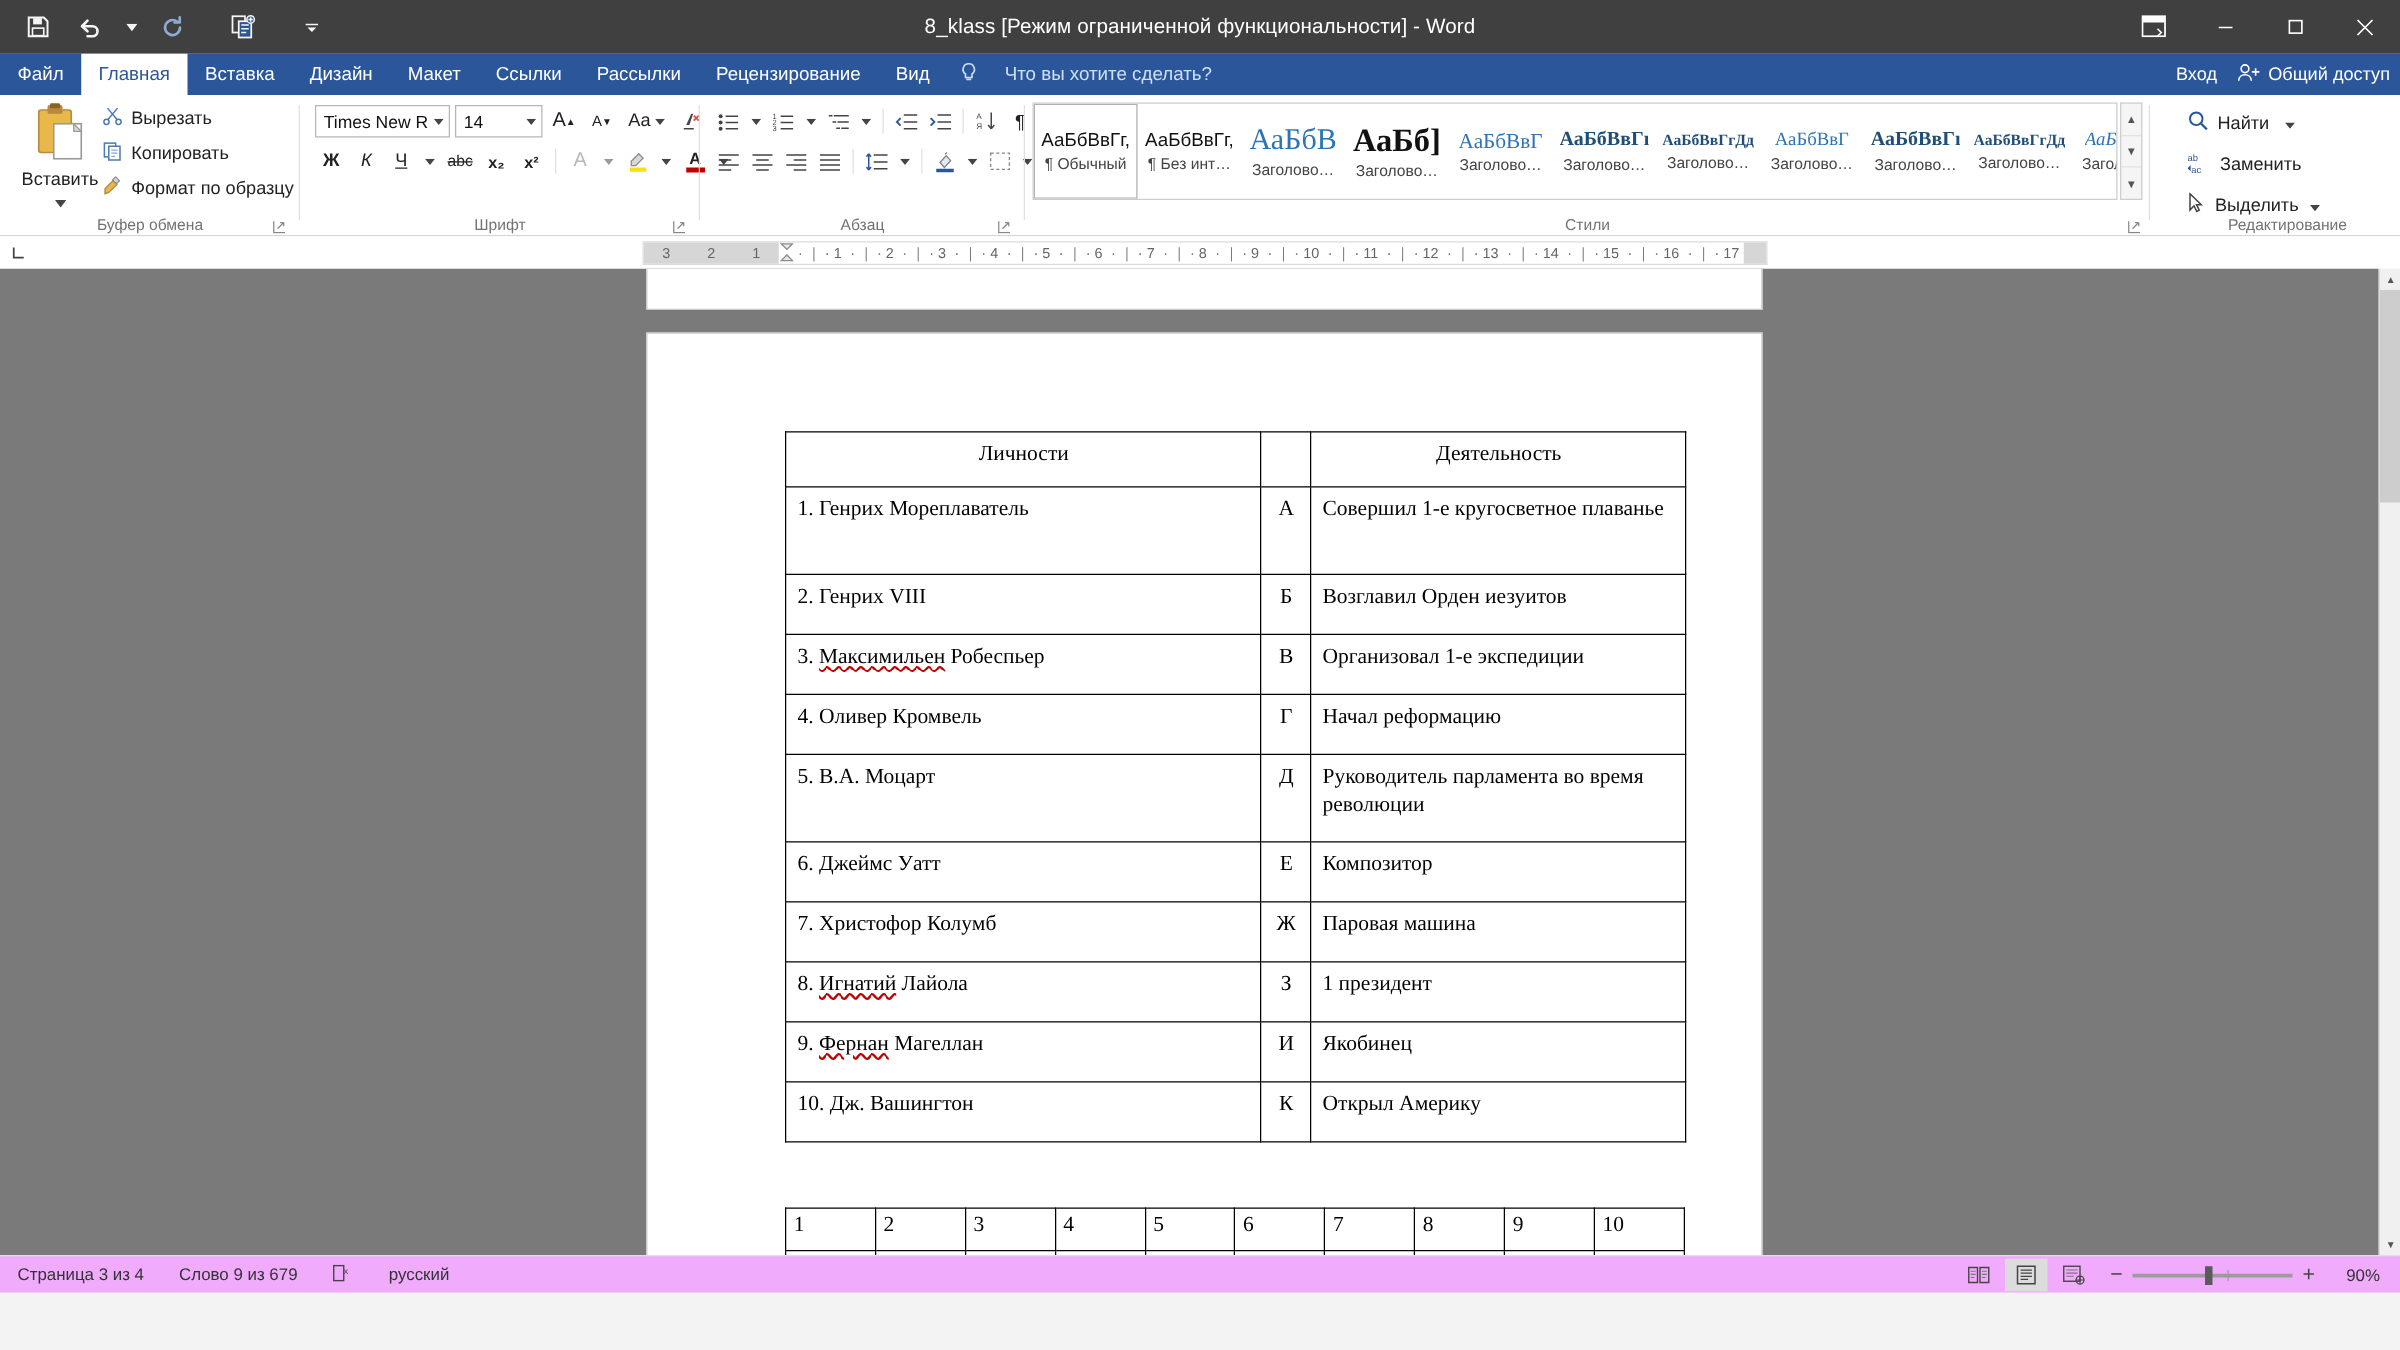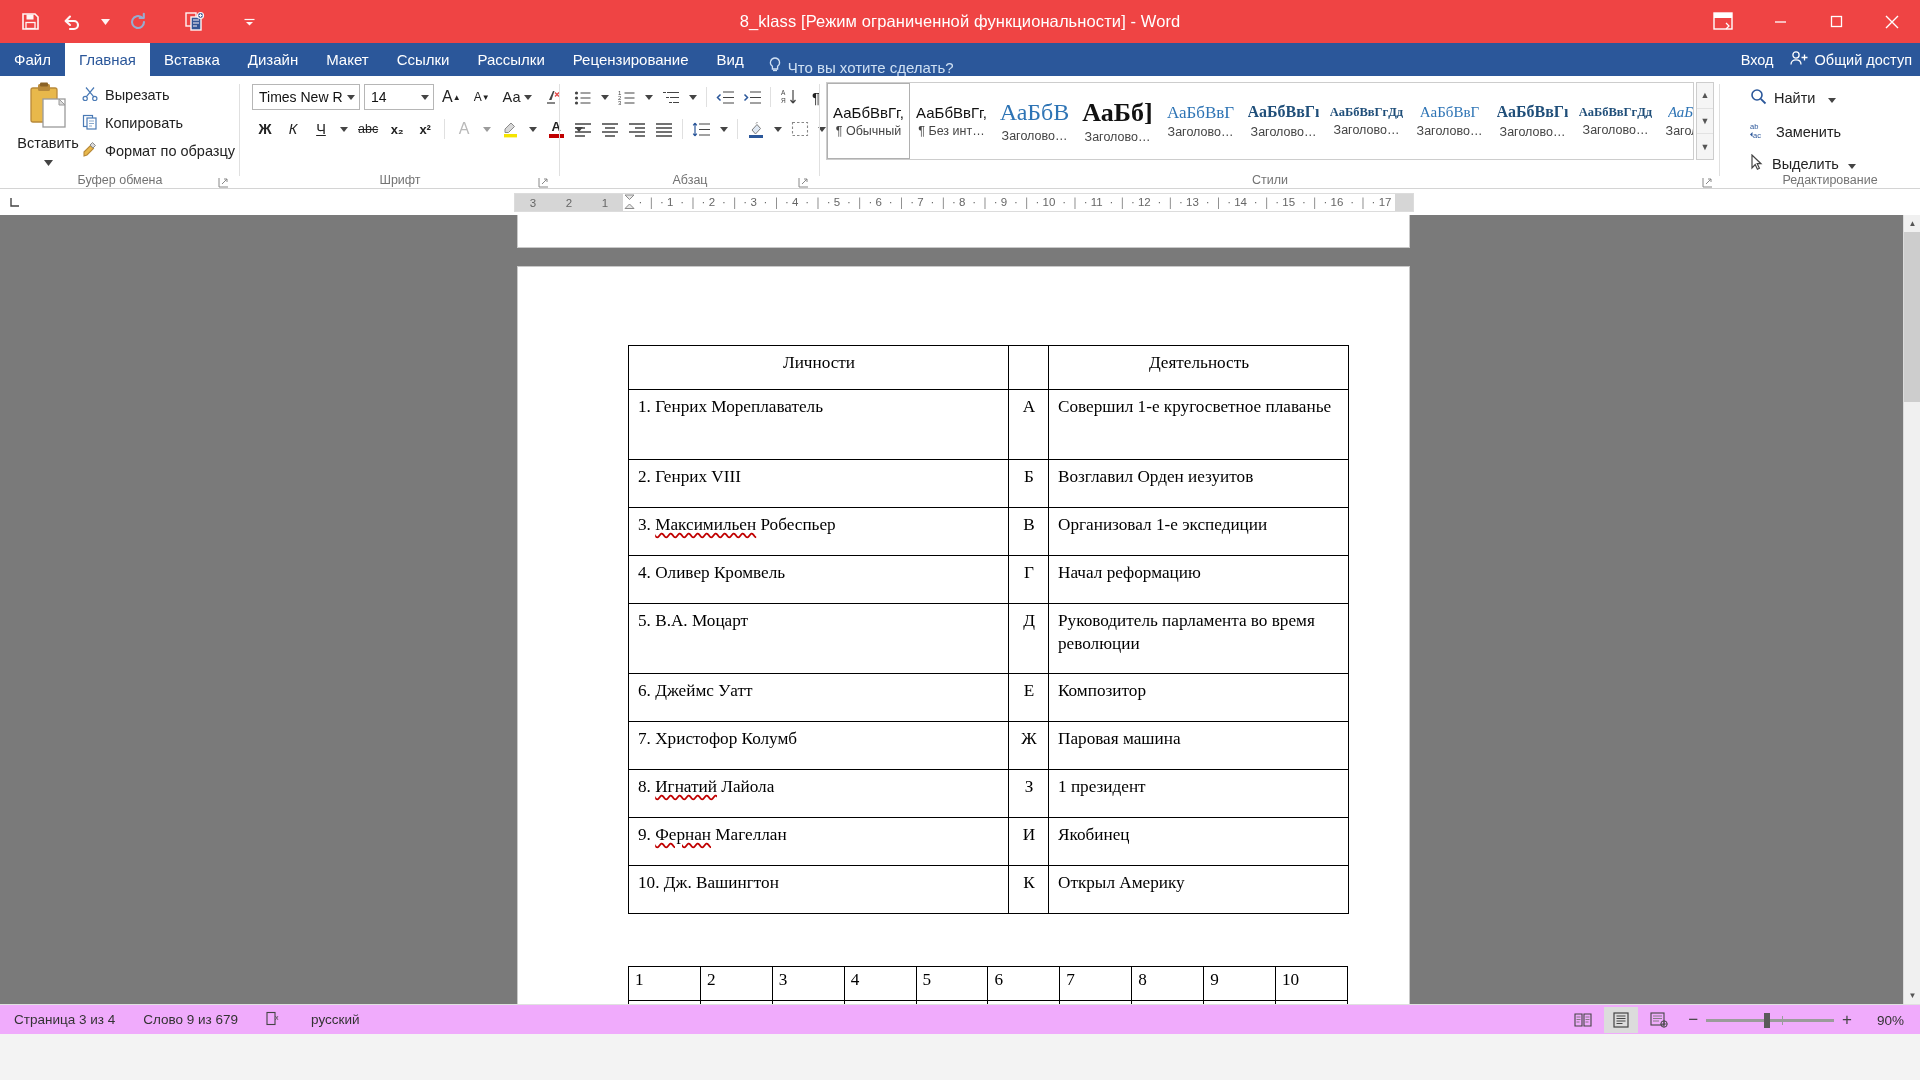--- a/index.html
+++ b/index.html
@@ -8,21 +8,21 @@
   body {
     font-family: "Liberation Sans", sans-serif;
     background:#f3f3f3;
     -webkit-font-smoothing: antialiased;
   }
   .app { position:relative; width:1920px; height:1080px; }
 
   
   .titlebar {
     position:absolute; left:0; top:0; width:1920px; height:43px;
-    background:#ef4444; color:#fff;
+    background:#404040; color:#fff;
   }
   .qat { position:absolute; left:10px; top:0; height:43px; display:flex; align-items:center; gap:2px; }
   .qat-btn {
     width:40px; height:36px; display:flex; align-items:center; justify-content:center;
     color:#fff; opacity:.95;
   }
   .qat-btn.sm { width:22px; }
   .qat-btn svg { display:block; }
   .title-text {
     position:absolute; left:0; top:0; width:1920px; height:43px;
@@ -39,21 +39,21 @@
     position:absolute; left:0; top:43px; width:1920px; height:33px;
     background:#2b579a; display:flex; align-items:stretch;
   }
   .tab {
     padding:0 14px; display:flex; align-items:center; font-size:15px; color:#fff;
     white-space:nowrap;
   }
   .tab.active { background:#fff; color:#2b579a; }
   .tab.file { background:#2b579a; }
   .tellme {
-    display:flex; align-items:flex-end; gap:6px; padding:0 10px; font-size:15px;
+    display:flex; align-items:center; gap:22px; padding:0 10px; font-size:15px;
     color:#cfe0f3; font-style:normal;
   }
   .tellme .bulb { display:block; }
   .rightbits {
     position:absolute; right:8px; top:0; height:33px; display:flex; align-items:center; gap:16px;
     font-size:14.5px; color:#fff;
   }
   .share { display:flex; align-items:center; gap:6px; }
 
   

